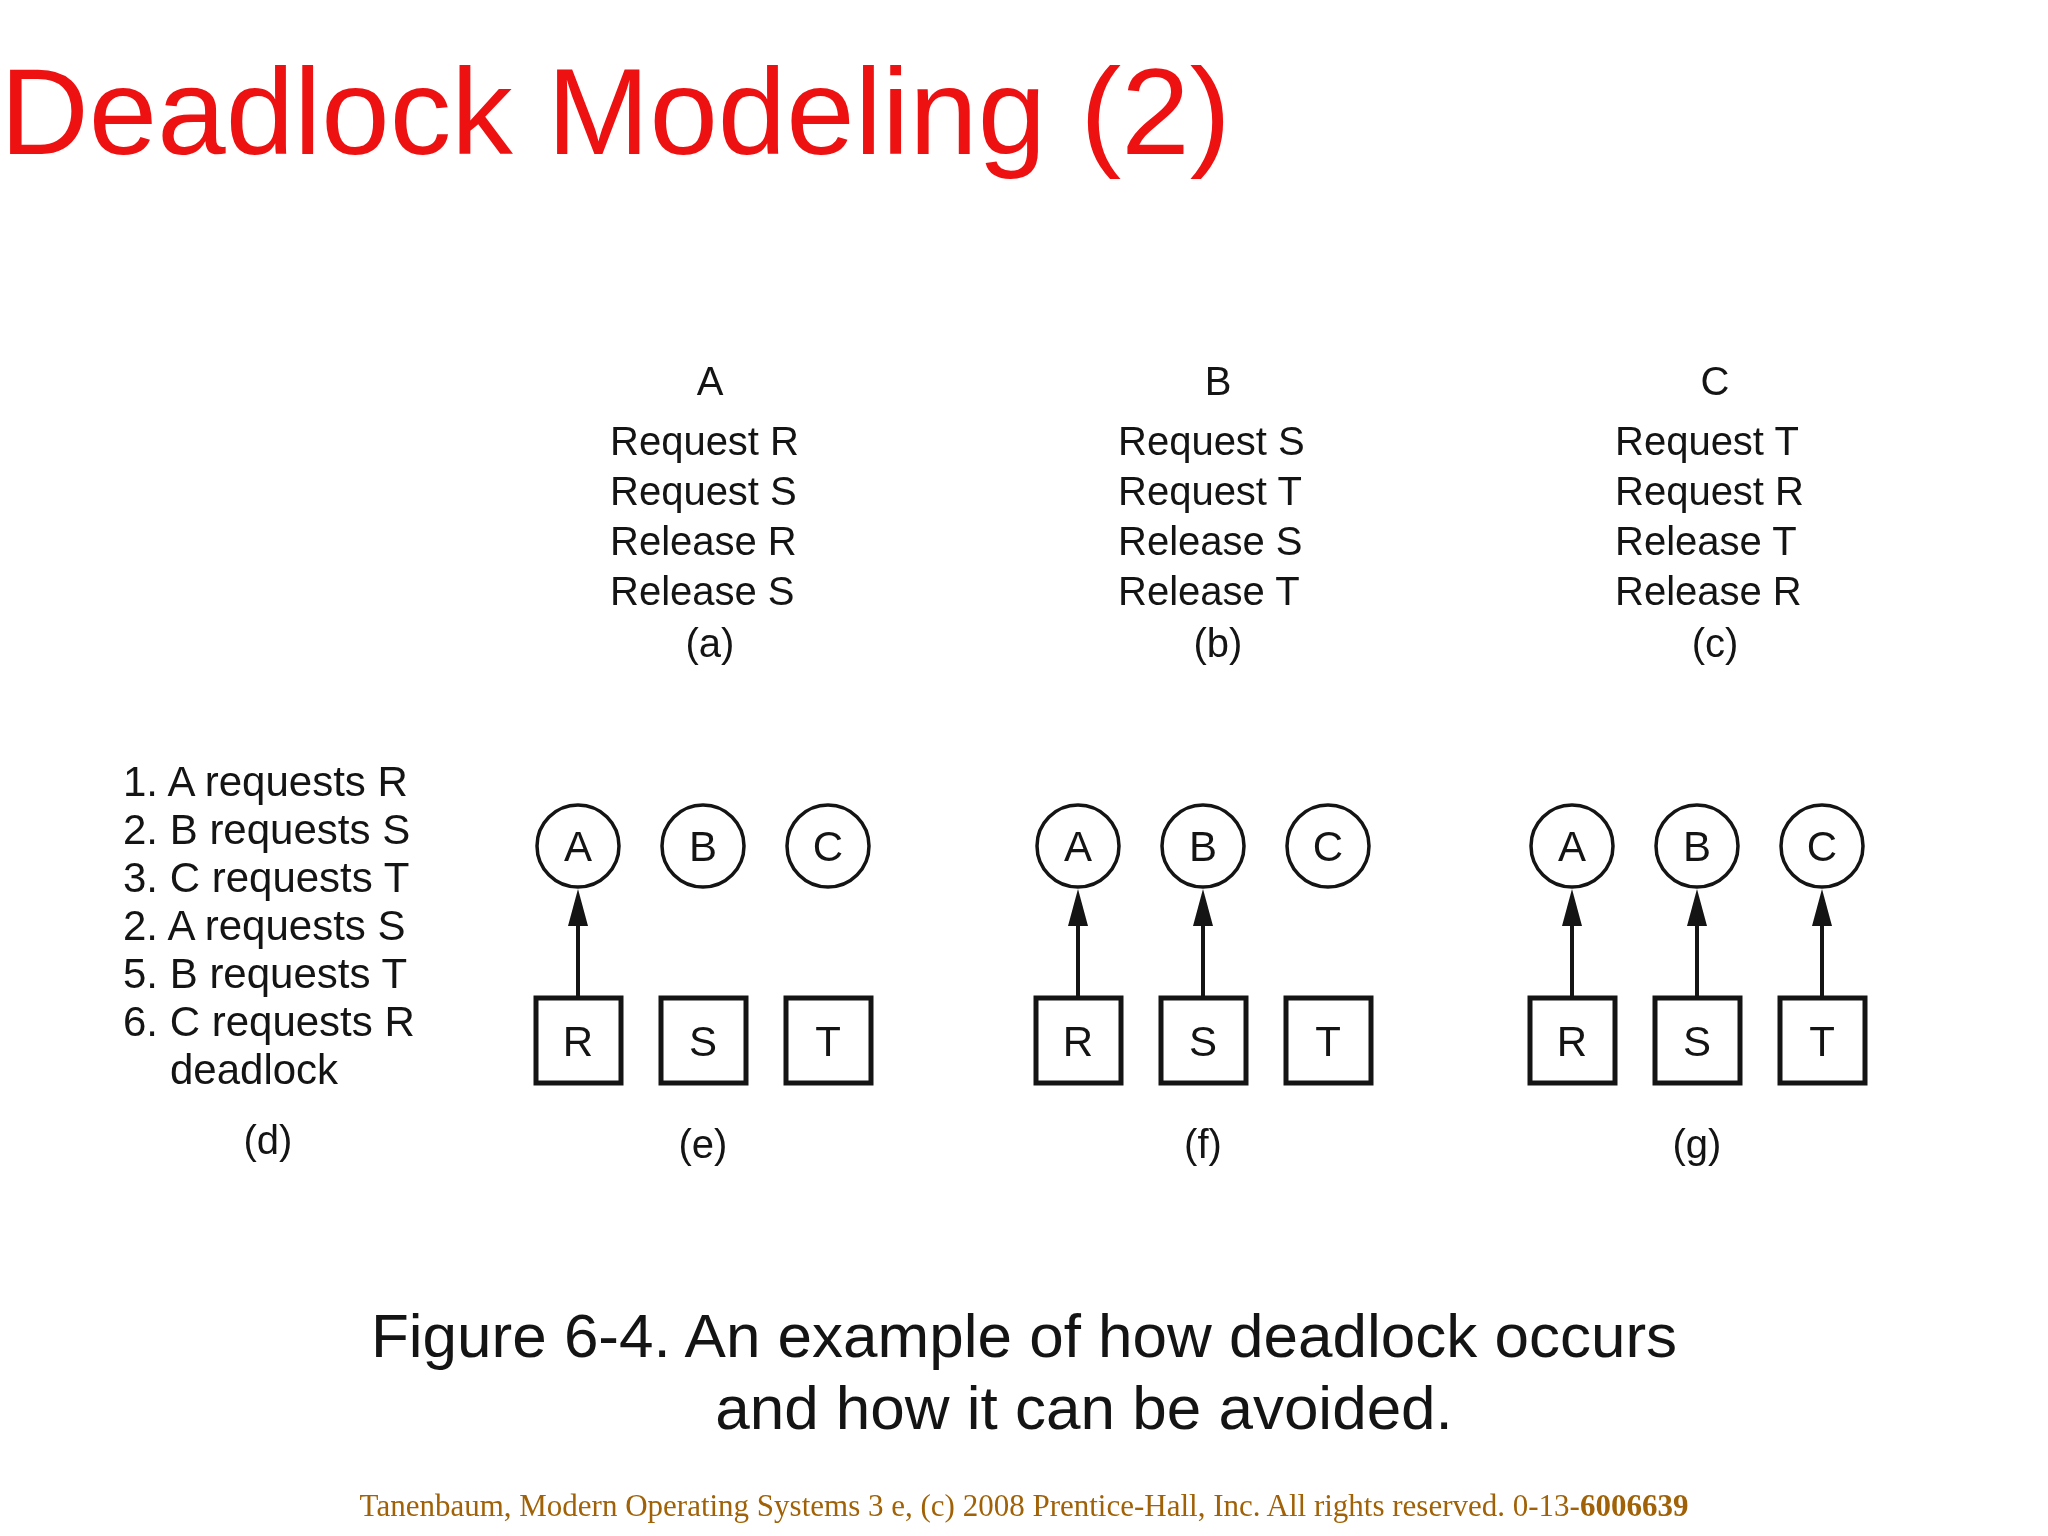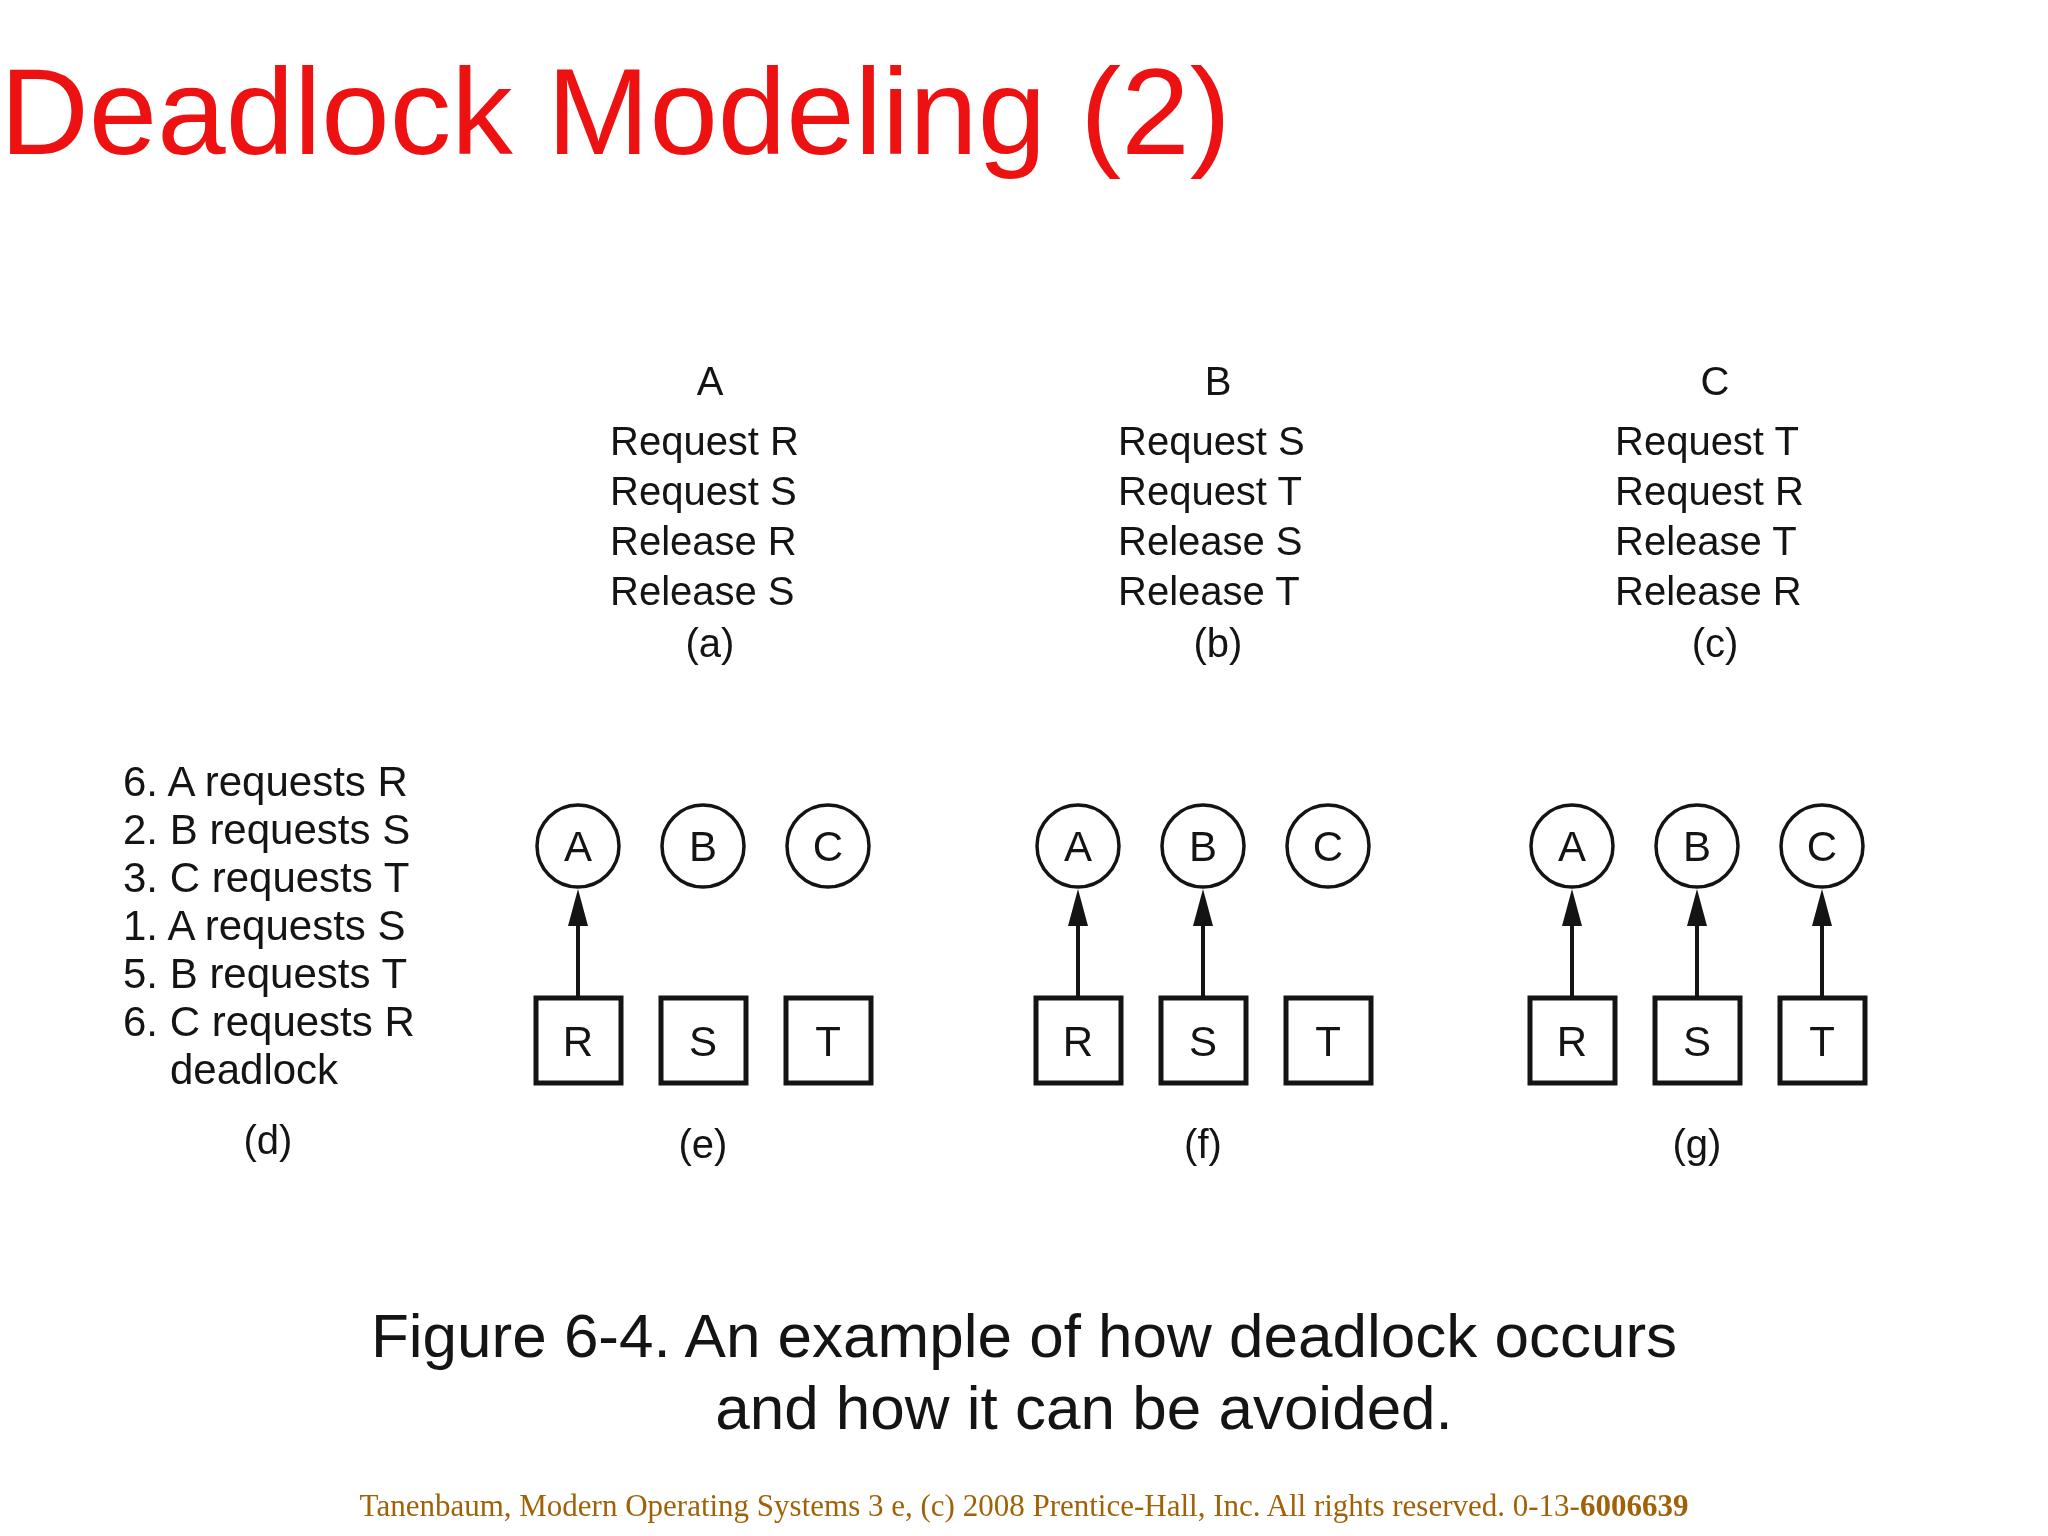--- a/index.html
+++ b/index.html
@@ -78,24 +78,24 @@
     <div class="steps">
       <div>Request T</div>
       <div>Request R</div>
       <div>Release T</div>
       <div>Release R</div>
     </div>
     <div class="plabel">(c)</div>
   </div>
 
   <div id="seq" class="abs">
-    <div>6. A requests R</div>
+    <div>1. A requests R</div>
     <div>2. B requests S</div>
     <div>3. C requests T</div>
-    <div>1. A requests S</div>
+    <div>2. A requests S</div>
     <div>5. B requests T</div>
     <div>6. C requests R</div>
     <div class="indent">deadlock</div>
     <div class="dlabel">(d)</div>
   </div>
 
   <div id="graph-e" class="abs graph">
     <svg width="400" height="310" viewBox="0 0 400 310">
         <line x1="65" y1="212" x2="65" y2="130" stroke="#141414" stroke-width="4"></line>
         <polygon points="65,103 55,140 75,140" fill="#141414"></polygon>

